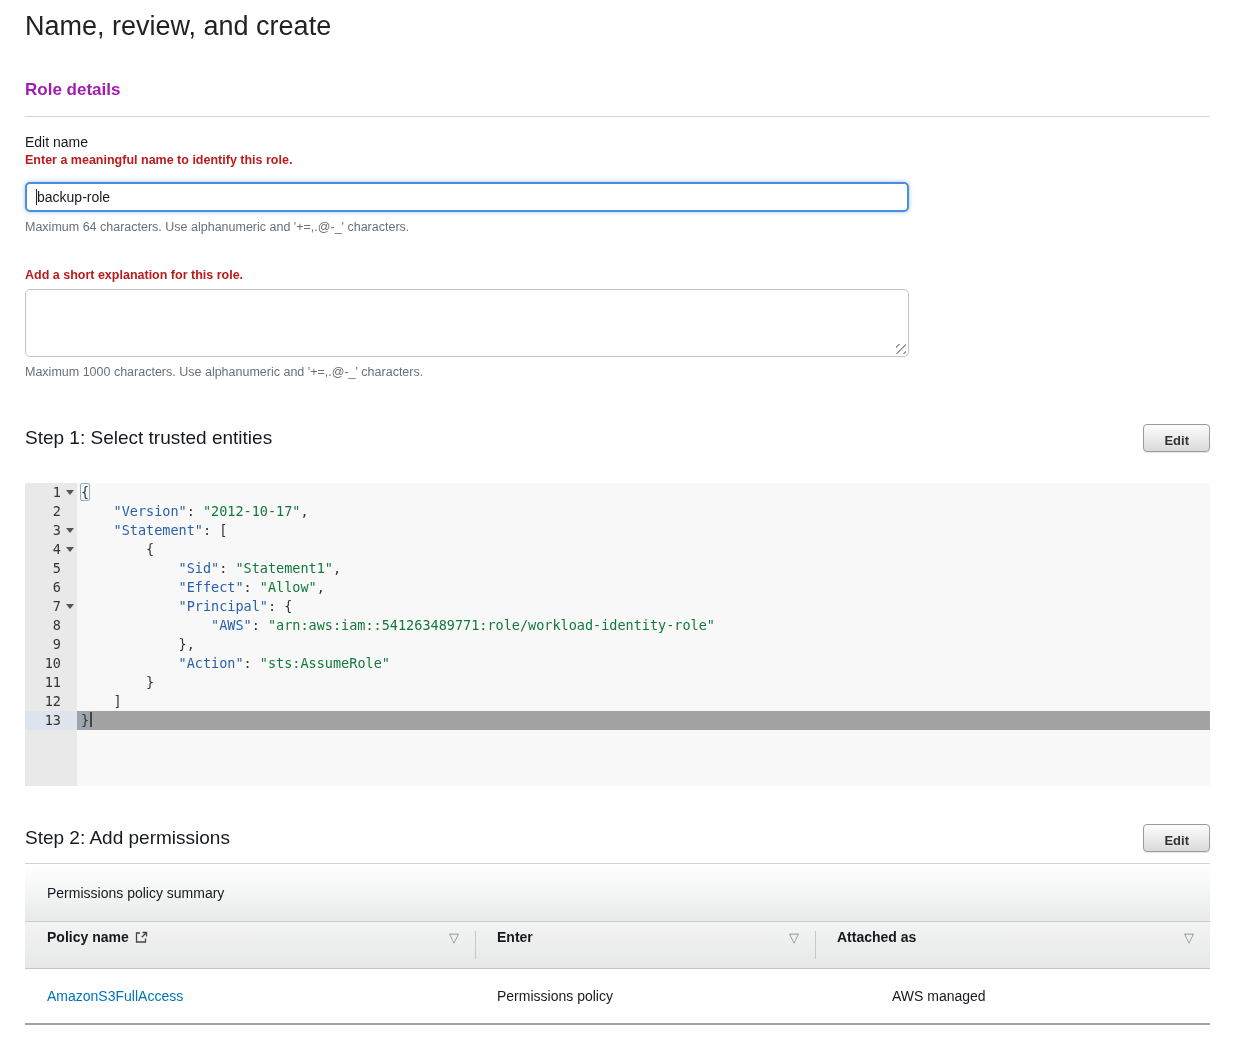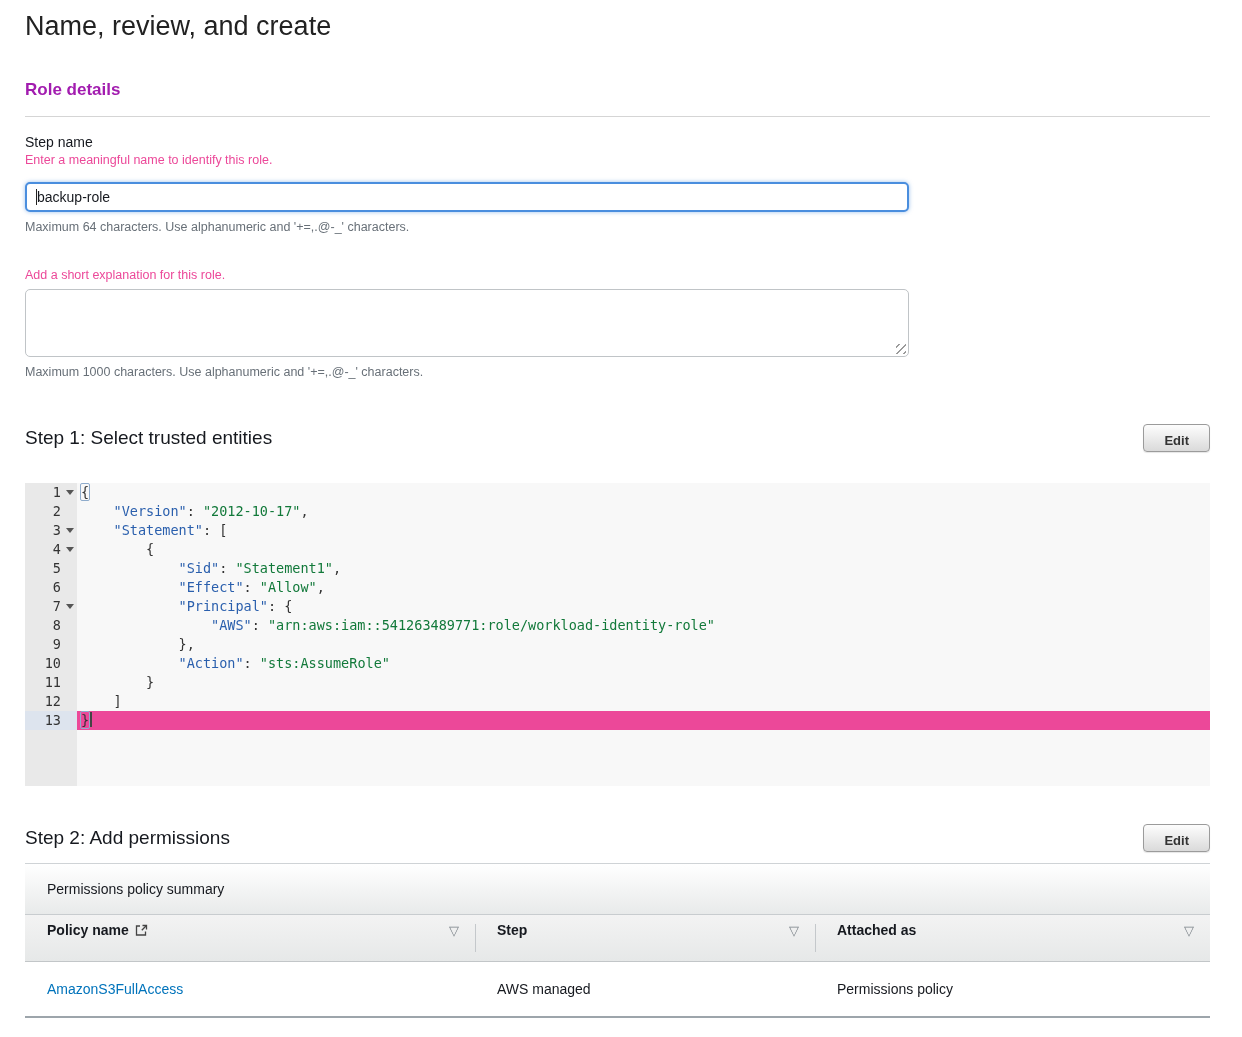--- a/index.html
+++ b/index.html
@@ -11,21 +11,21 @@
   }
   .page { width: 1242px; padding: 8px 32px 20px 25px; }
 
   .page-title { font-size: 27px; font-weight: 400; line-height: 36px; margin: 0; color: #222; }
 
   .section-heading { font-size: 17px; font-weight: bold; margin: 36px 0 0 0; color: #a21caf; }
   .divider { border: none; border-top: 1px solid #d5d5d5; margin: 16px 0 0 0; }
 
   .field { margin-top: 16px; }
   .field-label { font-size: 14px; color: #16191f; line-height: 18px; }
-  .field-help { font-size: 12.5px; color: #ec4899; line-height: 17px; margin-top: 1px; }
+  .field-help { font-size: 12.5px; color: #b91c1c; line-height: 17px; margin-top: 1px; font-weight: bold; }
   .field-hint { font-size: 12.5px; color: #687078; line-height: 16px; margin-top: 7px; }
 
   .input-wrap { position: relative; width: 884px; margin-top: 13px; }
   .text-input {
     width: 884px; height: 30px;
     border: 2px solid #4a8ede; border-radius: 5px;
     box-shadow: 0 0 4px rgba(74, 142, 222, 0.55);
     padding: 0 10px; font-size: 14px; color: #16191f;
     font-family: "Liberation Sans", "DejaVu Sans", sans-serif;
     outline: none; background: #fff;
@@ -62,41 +62,41 @@
   
   .editor {
     position: relative; margin-top: 31px; height: 303px; overflow: hidden;
     background: #f8f8f8;
     font-family: "DejaVu Sans Mono", "Liberation Mono", monospace;
     font-size: 13.5px; line-height: 19px;
   }
   .editor-gutter-bg { position: absolute; left: 0; top: 0; bottom: 0; width: 52px; background: #e9e9e9; }
   .editor-lines { position: relative; }
   .line { display: flex; height: 19px; }
-  .line.active { background: #ec4899; align-items: center; }
+  .line.active { background: #a3a3a3; align-items: center; }
   .gutter-cell {
     width: 52px; flex: 0 0 52px; background: #e9e9e9; color: #333;
     text-align: right; padding-right: 16px; position: relative;
   }
   .line.active .gutter-cell { background: #dde4ee; }
   .fold {
     position: absolute; right: 3px; top: 7px; width: 0; height: 0;
     border-left: 4px solid transparent; border-right: 4px solid transparent;
     border-top: 5px solid #555; cursor: pointer;
   }
   .code { padding-left: 4px; white-space: pre; color: #333; flex: 1; }
   .tk-p { color: #333; }
   .tk-k { color: #2a5fad; }
   .tk-v { color: #12793a; }
   .tk-b { color: #333; border: 1px solid #8faccc; border-radius: 2px; margin: 0 -1px; }
   .ecaret { display: inline-block; width: 2px; height: 15px; background: #444; vertical-align: -2px; margin-left: 1px; }
 
   
   .panel {
-    margin-top: 11px; height: 52px;
+    margin-top: 11px; height: 59px;
     border-top: 1px solid #cfd3d6; border-bottom: 1px solid #c8cccf;
     background: linear-gradient(#ffffff, #e8eaea);
     display: flex; align-items: center; padding-left: 22px;
     font-size: 14px; color: #16191f;
   }
   .thead {
     display: flex; height: 47px;
     background: linear-gradient(#f3f3f3, #e6e8e8);
     border-bottom: 1px solid #c2c6c8;
   }
@@ -113,21 +113,21 @@
 <body>
 
 <div class="page">
 
   <h1 class="page-title">Name, review, and create</h1>
 
   <h2 class="section-heading">Role details</h2>
   <hr class="divider">
 
   <div class="field">
-    <div class="field-label">Step name</div>
+    <div class="field-label">Edit name</div>
     <div class="field-help">Enter a meaningful name to identify this role.</div>
     <div class="input-wrap">
       <input class="text-input" type="text" value="backup-role" style="">
       <div class="caret-bar"></div>
     </div>
     <div class="field-hint">Maximum 64 characters. Use alphanumeric and '+=,.@-_' characters.</div>
   </div>
 
   <div class="field desc-field">
     <div class="field-help">Add a short explanation for this role.</div>
@@ -217,32 +217,32 @@
           <span class="ext-icon">
             <svg width="13" height="13" viewBox="0 0 13 13" fill="none">
               <path d="M10.5 7.5v3.5h-9v-9H5" stroke="#444" stroke-width="1.3"></path>
               <path d="M7.5 1.5h4v4" stroke="#444" stroke-width="1.3"></path>
               <path d="M11.2 1.8 6.8 6.2" stroke="#444" stroke-width="1.3"></path>
             </svg>
           </span>
           <span class="filter">▽</span>
         </div>
         <div class="th col1">
-          <span class="th-label">Step</span>
+          <span class="th-label">Enter</span>
           <span class="filter">▽</span>
         </div>
         <div class="th col2">
           <span class="th-label">Attached as</span>
           <span class="filter">▽</span>
         </div>
       </div>
     <div id="tbody">
         <div class="trow">
           <div class="td col0">
             <a class="cell-link">AmazonS3FullAccess</a>
           </div>
+          <div class="td col2">Permissions policy</div>
           <div class="td col1">AWS managed</div>
-          <div class="td col2">Permissions policy</div>
         </div>
       </div>
   </div>
 
 </div>
 
 </body></html>

